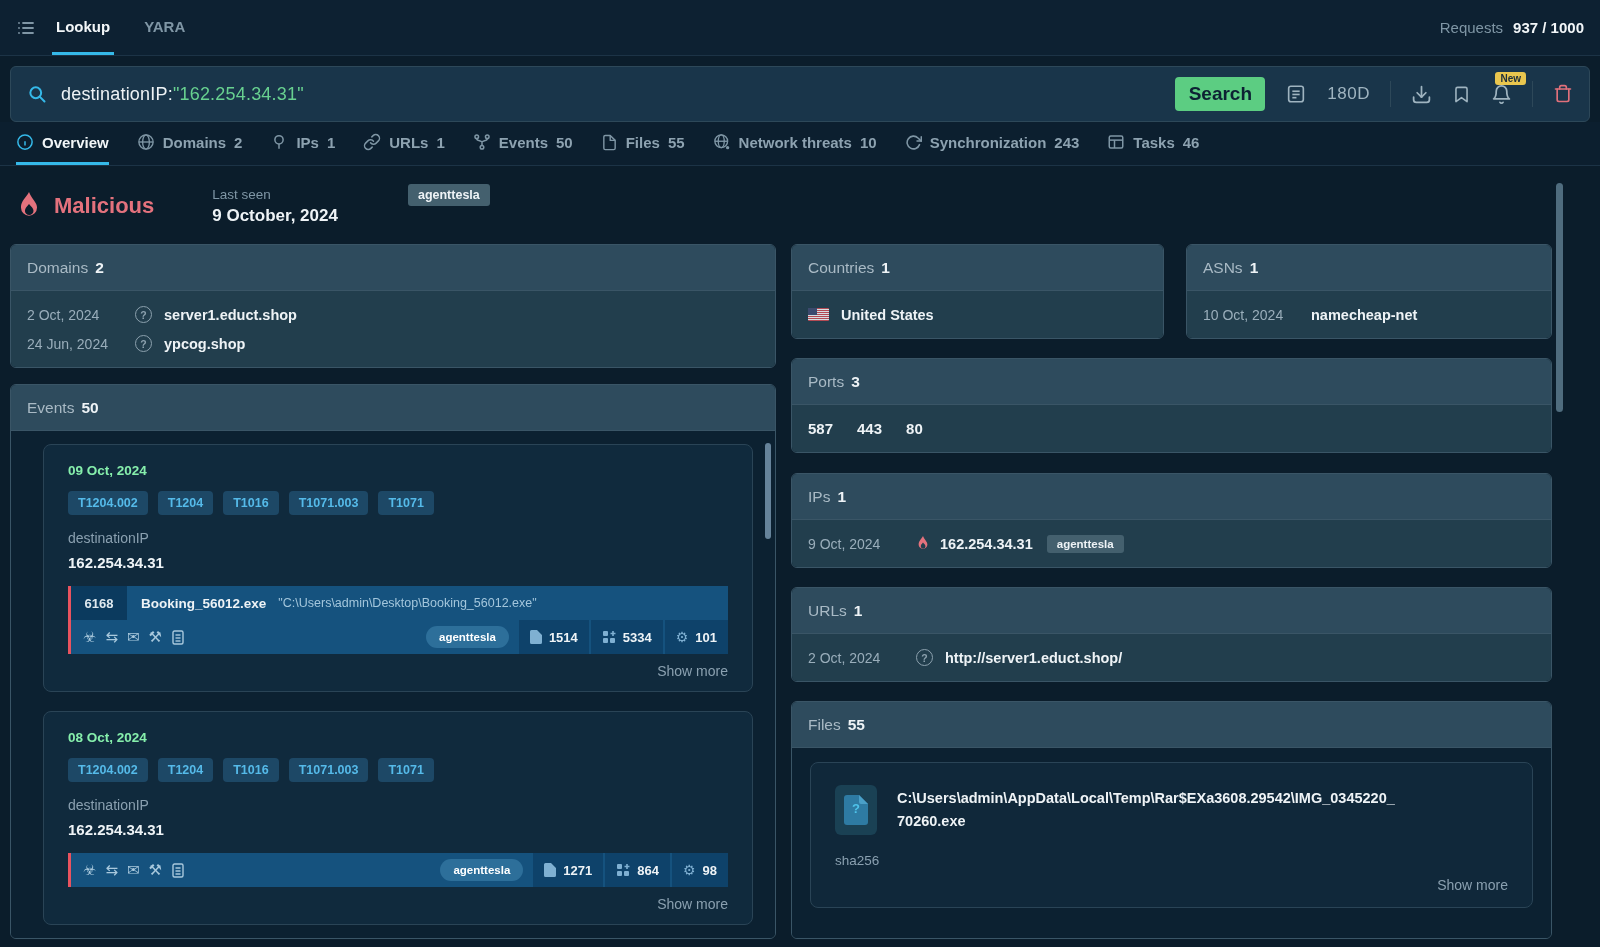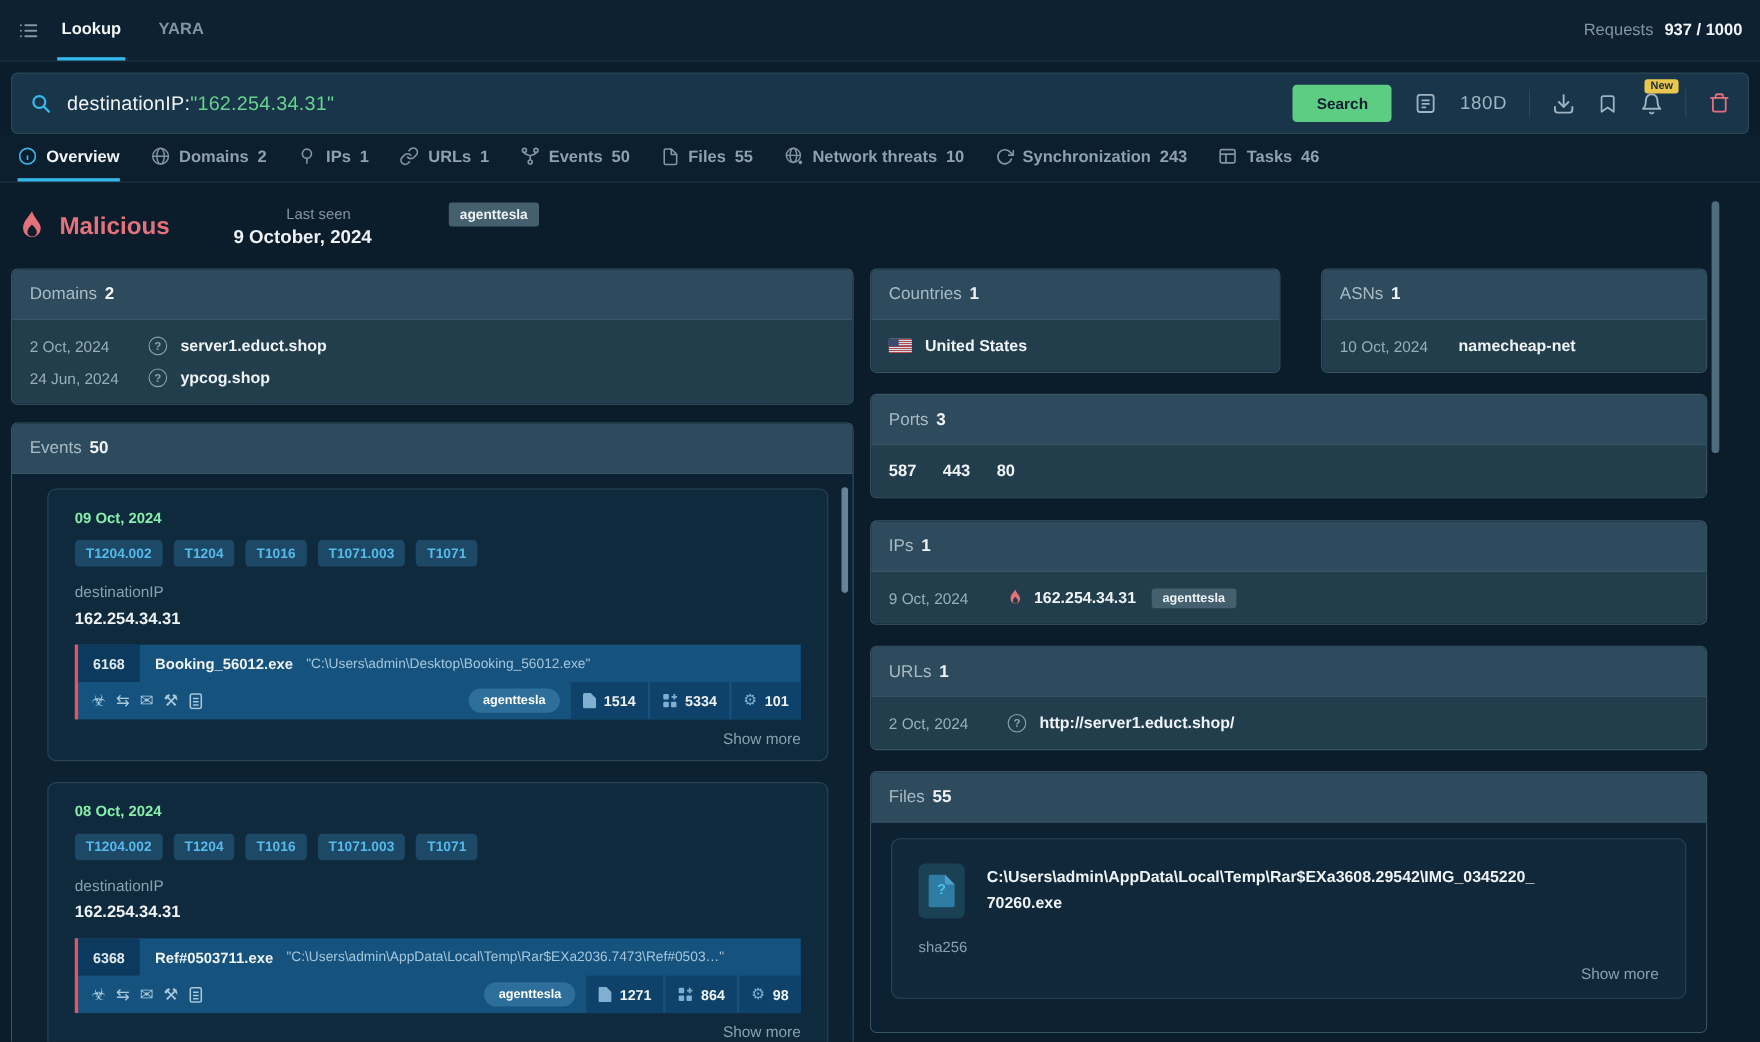--- a/index.html
+++ b/index.html
@@ -19,40 +19,40 @@
   .topbar .right{margin-left:auto;display:flex;align-items:center;gap:10px;font-size:15px;}
   .req-label{color:#7f96a5;}
   .req-value{color:#f2f6f8;font-weight:bold;}
   
   .searchbar{margin:10px 10px 0 10px;height:56px;background:#19354a;border:1px solid #2d4859;border-radius:6px;display:flex;align-items:center;padding:0 16px;}
   .search-icon{color:#35b9e9;display:flex;margin-right:14px;}
   .query{font-size:18px;letter-spacing:.2px;}
   .query .qfield{color:#eef3f6;}
   .query .qvalue{color:#68d190;}
   .sb-right{margin-left:auto;display:flex;align-items:center;}
-  .search-btn{width:90px;height:34px;background:#5ccd82;border:none;border-radius:4px;color:#0d2133;font-weight:bold;font-size:14px;cursor:pointer;}
+  .search-btn{width:90px;height:34px;background:#5ccd82;border:none;border-radius:4px;color:#0d2133;font-weight:bold;font-size:19px;cursor:pointer;}
   .icon-btn{background:none;border:none;color:#9fb4c0;display:flex;align-items:center;cursor:pointer;padding:0;}
   .sb-right .icon-btn{margin-left:20px;}
   .period{margin-left:20px;color:#9fb4c0;font-size:17px;letter-spacing:.5px;}
   .vdiv{width:1px;height:26px;background:#2d4859;margin:0 10px 0 20px;}
   .bell-wrap{position:relative;}
   .new-badge{position:absolute;top:-12px;right:-14px;background:#e9c64e;color:#20303b;font-size:10px;font-weight:bold;padding:1px 5px;border-radius:3px;}
   .trash{color:#e0707b;}
   
   .nav{height:44px;display:flex;align-items:stretch;padding:0 16px;border-bottom:1px solid #1c3346;background:#0c1f2f;}
   .nav-item{display:flex;align-items:center;gap:8px;margin-right:28px;font-size:15px;font-weight:bold;color:#8da2b0;border-bottom:3px solid transparent;cursor:pointer;white-space:nowrap;}
   .nav-item .nicon{display:flex;color:#7f96a5;}
   .nav-item.active{color:#f2f6f8;border-bottom-color:#35b9e9;}
   .nav-item.active .nicon{color:#35b9e9;}
   
   .status{display:flex;align-items:center;margin:16px 16px 14px 16px;height:48px;}
   .flame-big{color:#e4727d;display:flex;}
   .verdict{color:#e4727d;font-size:22px;font-weight:bold;margin-left:12px;}
   .lastseen{margin-left:58px;}
-  .ls-label{color:#7f96a5;font-size:13.5px;margin-left:48px;}
+  .ls-label{color:#7f96a5;font-size:13.5px;}
   .ls-value{color:#eef3f6;font-size:17px;font-weight:bold;margin-top:4px;}
   .tag-badge{margin-left:70px;background:#44606e;color:#eef3f6;font-size:12.5px;font-weight:bold;padding:4px 10px;border-radius:3px;align-self:flex-start;margin-top:2px;}
   
   .main{display:flex;padding:0 48px 0 10px;gap:15px;align-items:flex-start;}
   .col-left{width:766px;flex:none;}
   .col-right{flex:1;min-width:0;}
   
   .panel{border:1px solid #3a5566;border-radius:6px;overflow:hidden;}
   .panel-header{height:46px;background:#2e4b5d;border-bottom:1px solid #3a5566;display:flex;align-items:center;padding:0 16px;font-size:15.5px;}
   .panel-title{color:#a9bac5;}
@@ -84,21 +84,21 @@
   .counter{height:34px;background:#0e426a;display:flex;align-items:center;gap:7px;padding:0 11px;}
   .counter .cicon{color:#7fb0d2;display:flex;font-family:"DejaVu Sans",sans-serif;font-size:14px;line-height:1;}
   .counter .cval{color:#eef3f6;font-size:13px;font-weight:bold;}
   .show-more{text-align:right;color:#8aa0b0;font-size:14px;margin-top:9px;cursor:pointer;}
   
   .ev-scroll{position:absolute;top:12px;right:4px;width:6px;height:96px;background:#66839a;border-radius:3px;}
   .page-scroll{position:absolute;top:183px;left:1556px;width:7px;height:229px;background:#4f6c7e;border-radius:4px;}
   
   .r-row{display:flex;gap:22px;}
   .countries-panel{width:373px;flex:none;}
-  .asns-panel{flex:1;margin-left:15px;}
+  .asns-panel{flex:1;}
   .flag{width:21px;height:13px;margin-right:12px;position:relative;flex:none;background:repeating-linear-gradient(180deg,#b34a53 0 1px,#d8dde1 1px 2px);border-radius:1px;}
   .flag .canton{position:absolute;top:0;left:0;width:9px;height:7px;background:#3c4a6e;}
   .flame-small{color:#e4727d;display:flex;margin-right:10px;}
   .ip-tag{margin-left:14px;background:#44606e;color:#eef3f6;font-size:11.5px;font-weight:bold;padding:3px 10px;border-radius:3px;}
   .ports-row{display:flex;gap:24px;font-size:15px;font-weight:bold;color:#eef3f6;align-items:center;height:29px;}
   .mt{margin-top:19px;}
   
   .panel.dark .panel-body.files-body{padding:14px 18px;}
   .file-card{background:#10283a;border:1px solid #2a4456;border-radius:8px;padding:22px 24px 14px 24px;margin-bottom:16px;}
   .file-head{display:flex;align-items:flex-start;}
@@ -400,25 +400,20 @@
           <div class="ev-tags">
             <span class="ttp-tag">T1204.002</span>
             <span class="ttp-tag">T1204</span>
             <span class="ttp-tag">T1016</span>
             <span class="ttp-tag">T1071.003</span>
             <span class="ttp-tag">T1071</span>
           </div>
           <div class="ev-field">destinationIP</div>
           <div class="ev-value">162.254.34.31</div>
           <div class="proc">
-            <div class="proc-row1">
-              <span class="pid">6368</span>
-              <span class="pname">Ref#0503711.exe</span>
-              <span class="ppath">"C:\Users\admin\AppData\Local\Temp\Rar$EXa2036.7473\Ref#0503…"</span>
-            </div>
             <div class="proc-row2">
               <span class="bicon">☣</span>
               <span class="bicon">⇆</span>
               <span class="bicon">✉</span>
               <span class="bicon">⚒</span>
               <span class="bicon">
                   <svg width="14" height="15" viewBox="0 0 14 15" fill="none" stroke="currentColor" stroke-width="1.4">
                     <rect x="2" y="1" width="10" height="13" rx="1.5"></rect>
                     <line x1="4.5" y1="5" x2="9.5" y2="5"></line>
                     <line x1="4.5" y1="8" x2="9.5" y2="8"></line>

